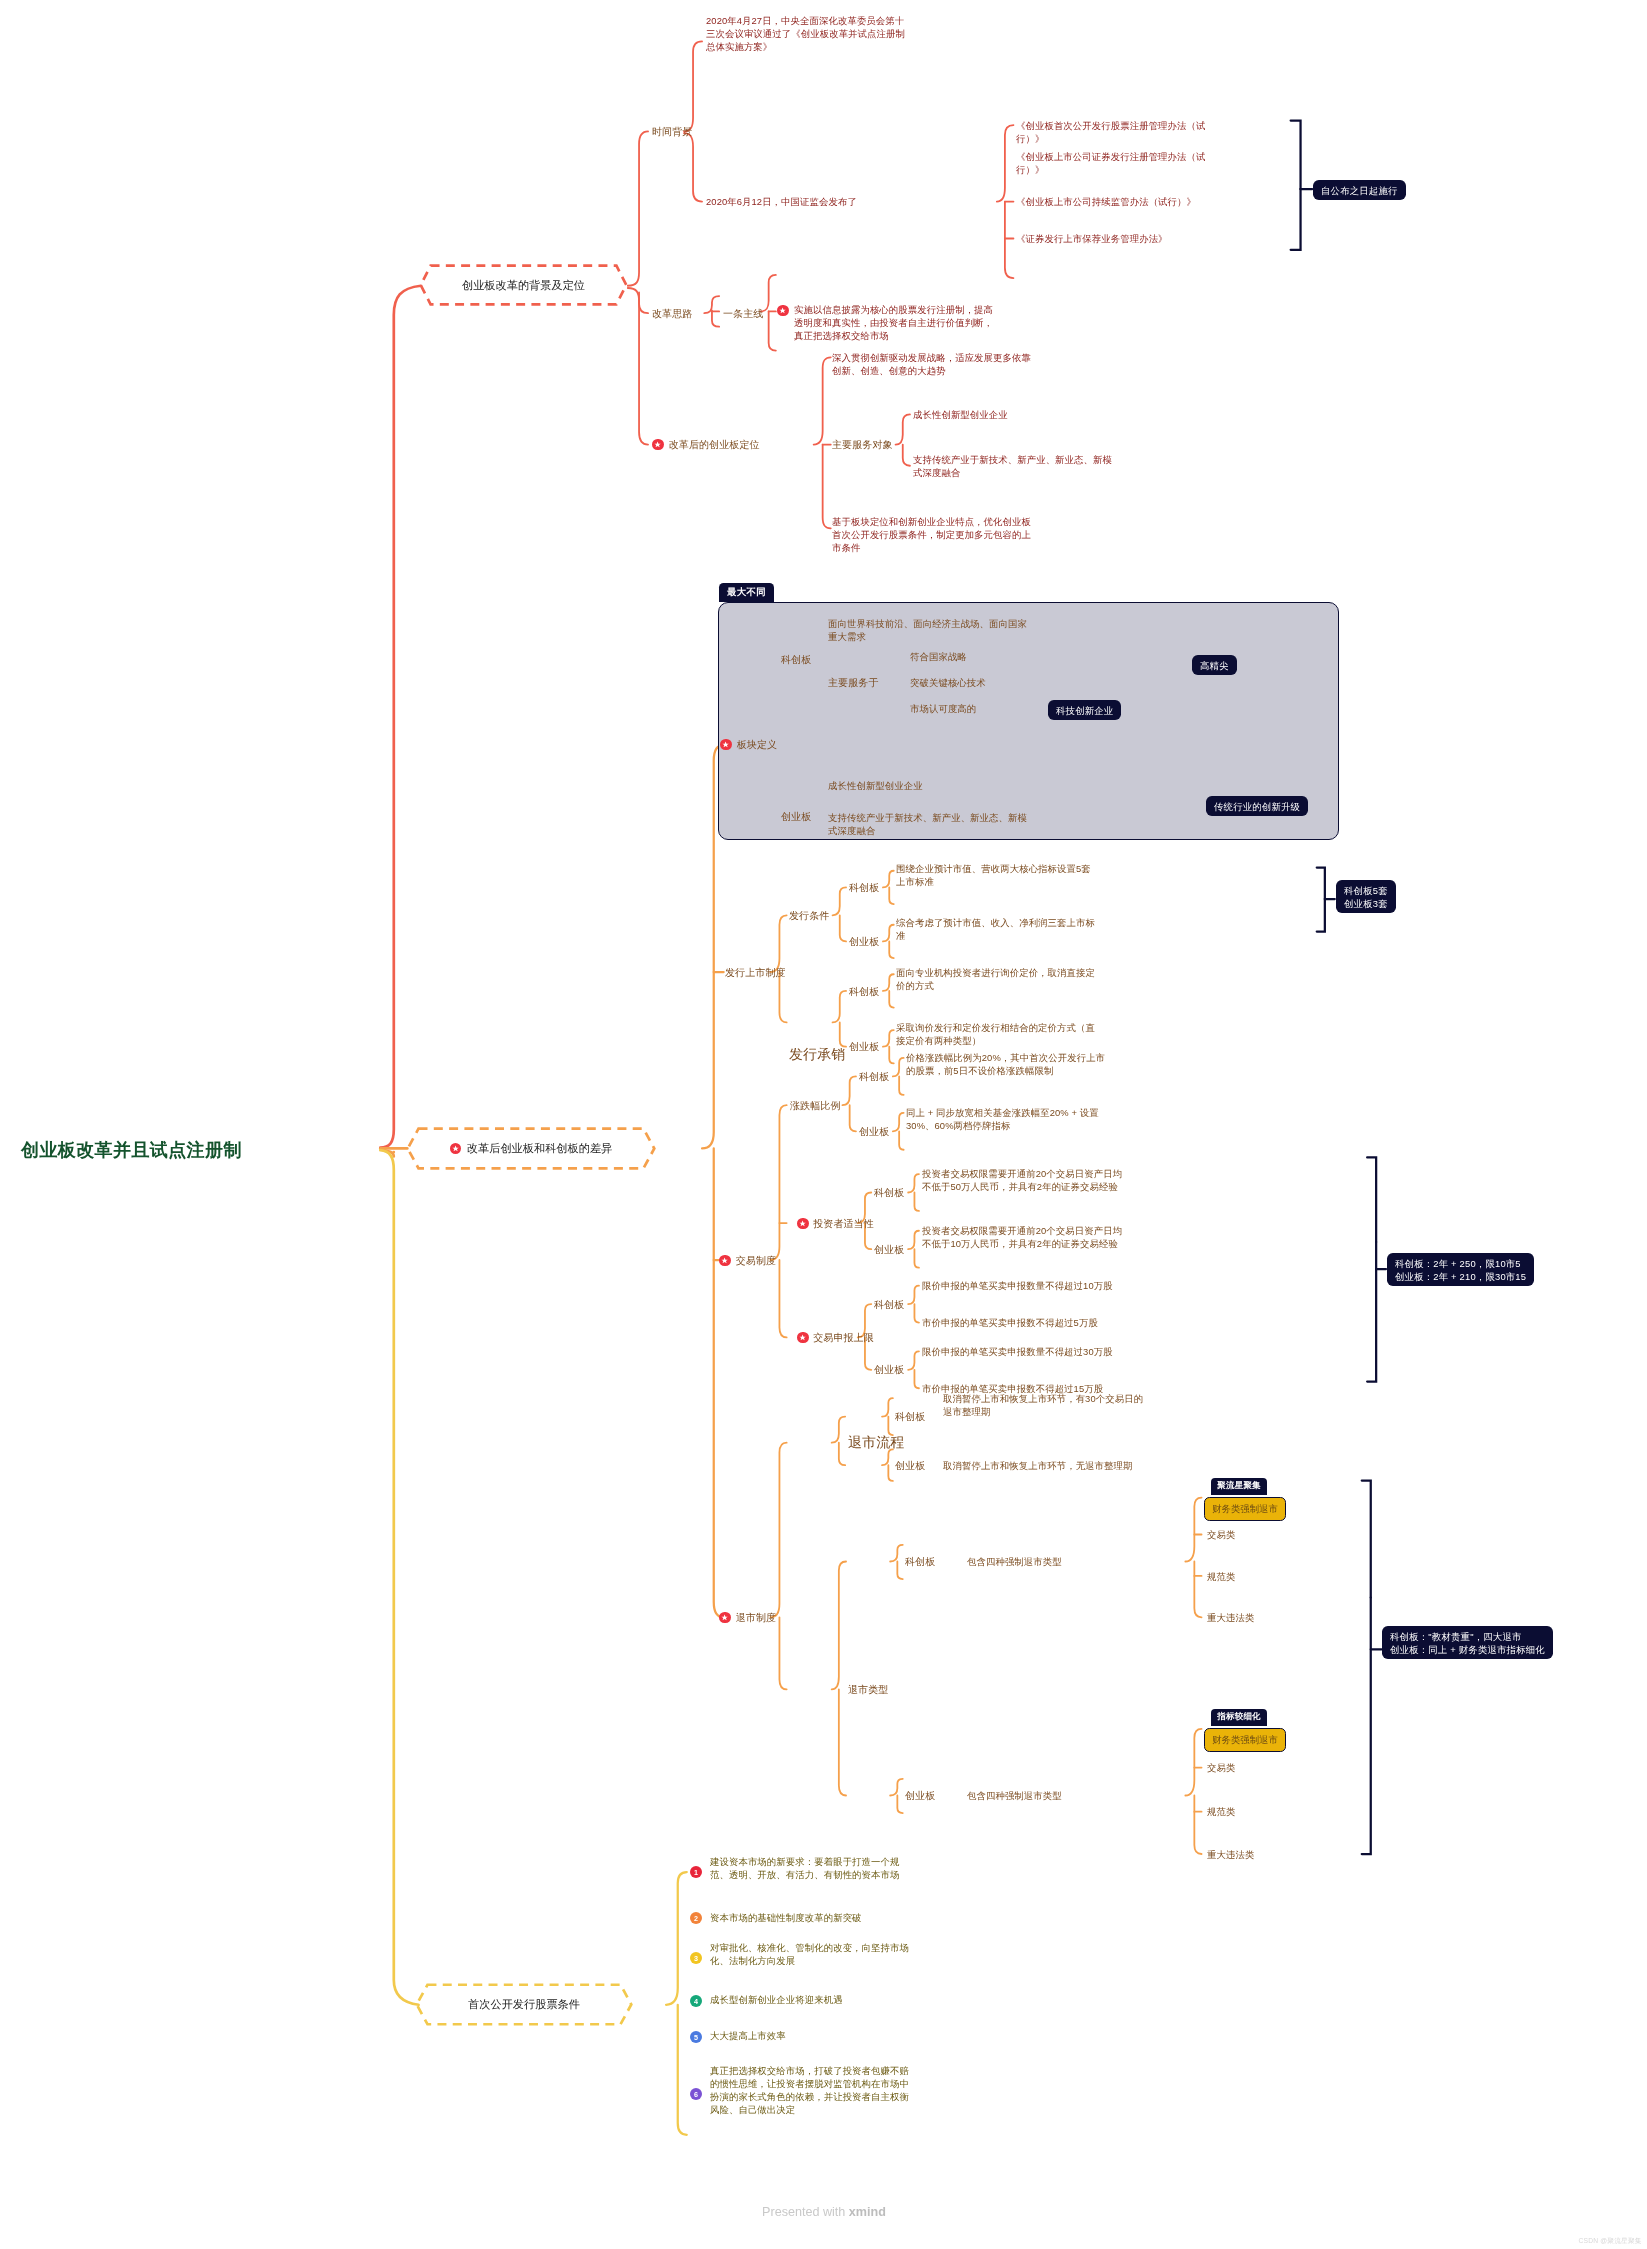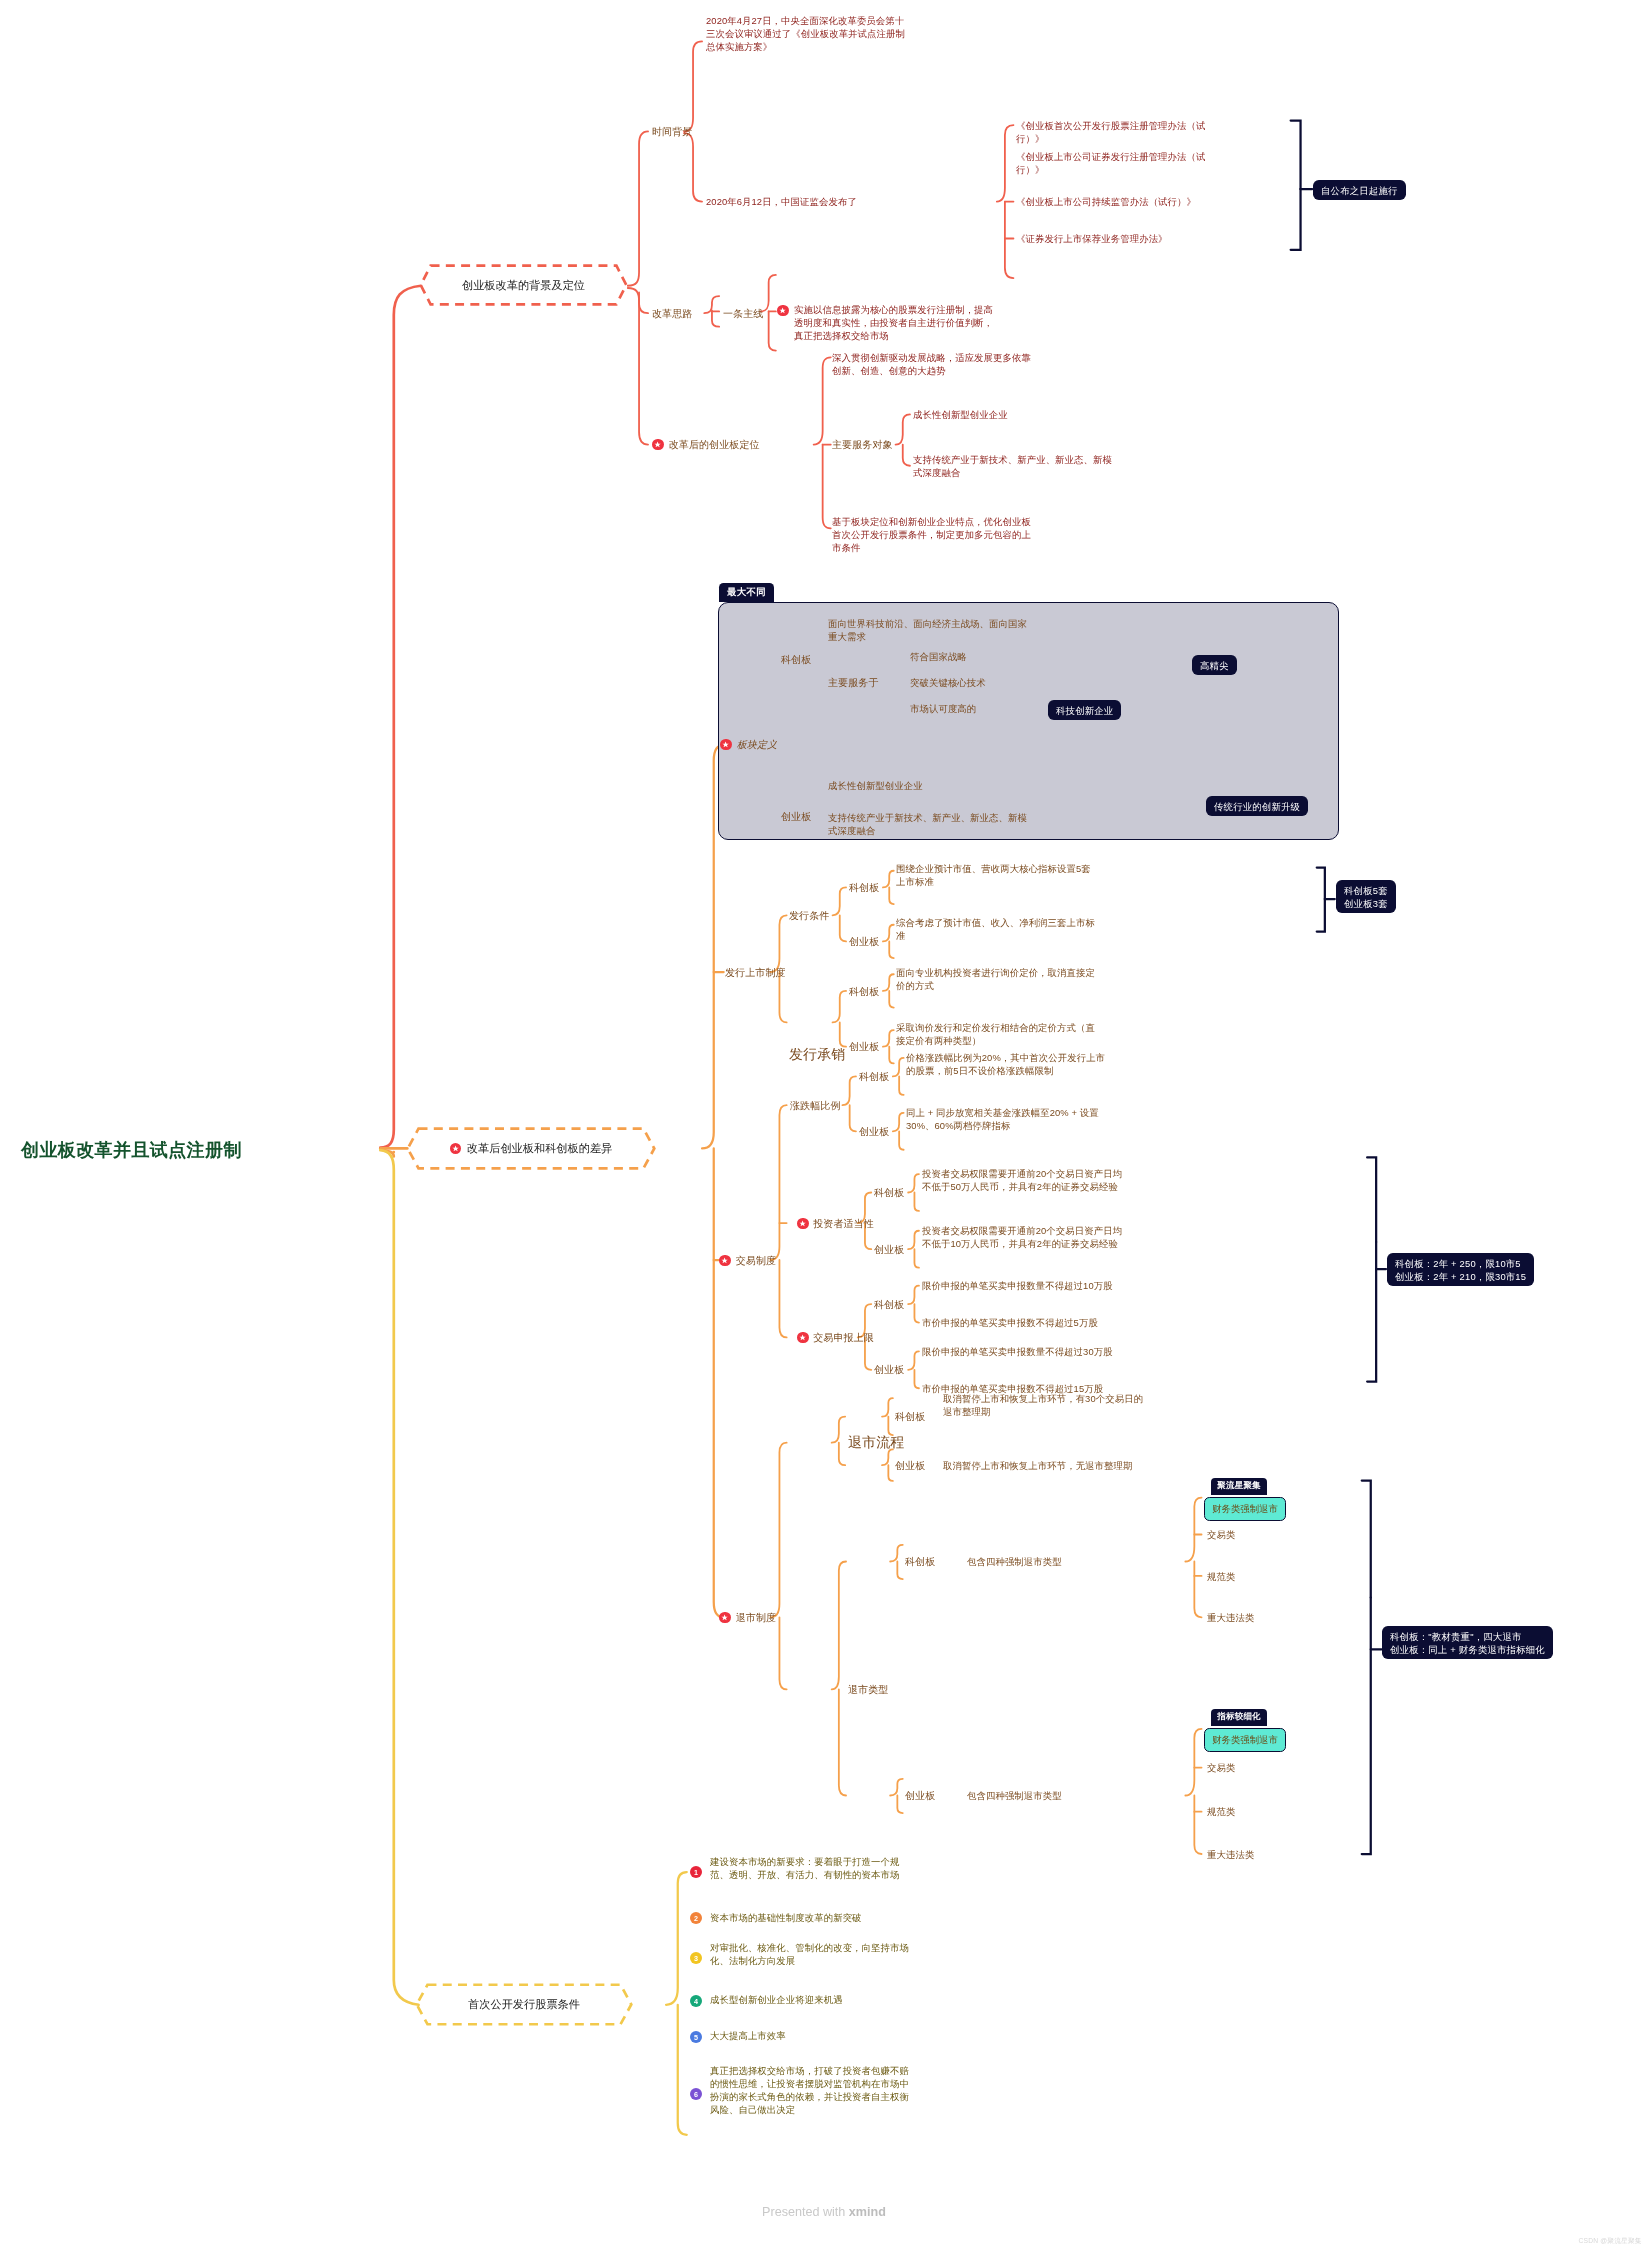--- a/index.html
+++ b/index.html
@@ -65,21 +65,21 @@
     position:absolute;
     background:#0b0d33; color:#fff;
     border-radius:4.5px 4.5px 0 0;
     padding:2.7px 8px 3.6px;
     font-size:9.4px; font-weight:bold; letter-spacing:0.4px;
   }
 
   
   .greybox{
     position:absolute;
-    background:#5eead4; border:1.3px solid #0b0d33; border-radius:5.4px;
+    background:#eab308; border:1.3px solid #0b0d33; border-radius:5.4px;
     padding:4.5px 7.2px; font-size:9.4px; color:#6b4a14; white-space:nowrap;
   }
   .greybox-tab{
     position:absolute; background:#0b0d33; color:#fff;
     border-radius:4px 4px 0 0; padding:2.2px 6.3px 3.1px;
     font-size:8.5px; font-weight:bold; letter-spacing:0.2px;
   }
 
   
   .star {
@@ -345,21 +345,21 @@
             <polygon points="12,2 15,9 22.5,9 16.5,13.6 18.8,21 12,16.6 5.2,21 7.5,13.6 1.5,9 9,9"></polygon>
           </svg>
       </span>
       <span>改革后创业板和科创板的差异</span>
     </div>
   </div>
 
   <div class="panel" style="left:718px; top:602px; width:621px; height:238px;"></div>
   <div class="panel-tab" style="left:719px; top:583px;">最大不同</div>
 
-  <div class="node" style="left:720px; top:738px; display:flex; gap:5px; align-items:center;font-style:italic;">
+  <div class="node" style="left:720px; top:738px; display:flex; gap:5px; align-items:center;">
     <span class="star">
       <svg viewBox="0 0 24 24">
           <polygon points="12,2 15,9 22.5,9 16.5,13.6 18.8,21 12,16.6 5.2,21 7.5,13.6 1.5,9 9,9"></polygon>
         </svg>
     </span>
     <span class="txt" style="font-size:10px; white-space:nowrap;">板块定义</span>
   </div>
 
   <div class="node txt" style="left:781px; top:653px; font-size:10px;">科创板</div>
   <div class="node txt" style="left:828px; top:617px; width:288px;">面向世界科技前沿、面向经济主战场、面向国家

